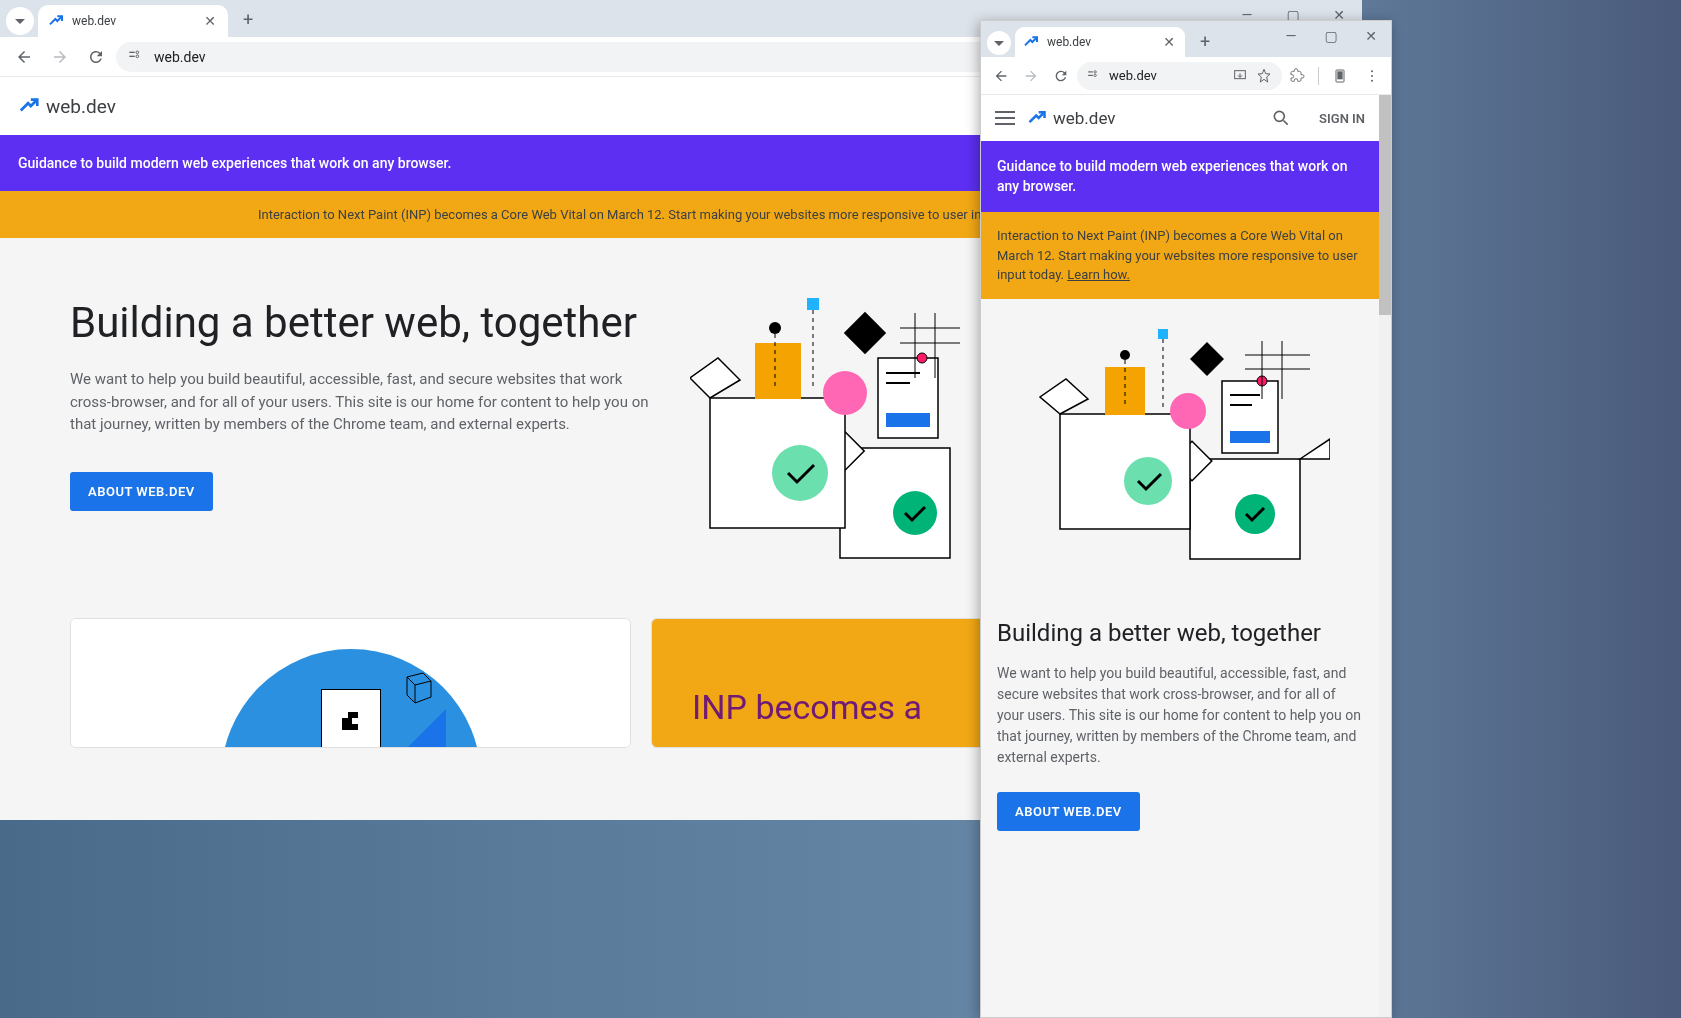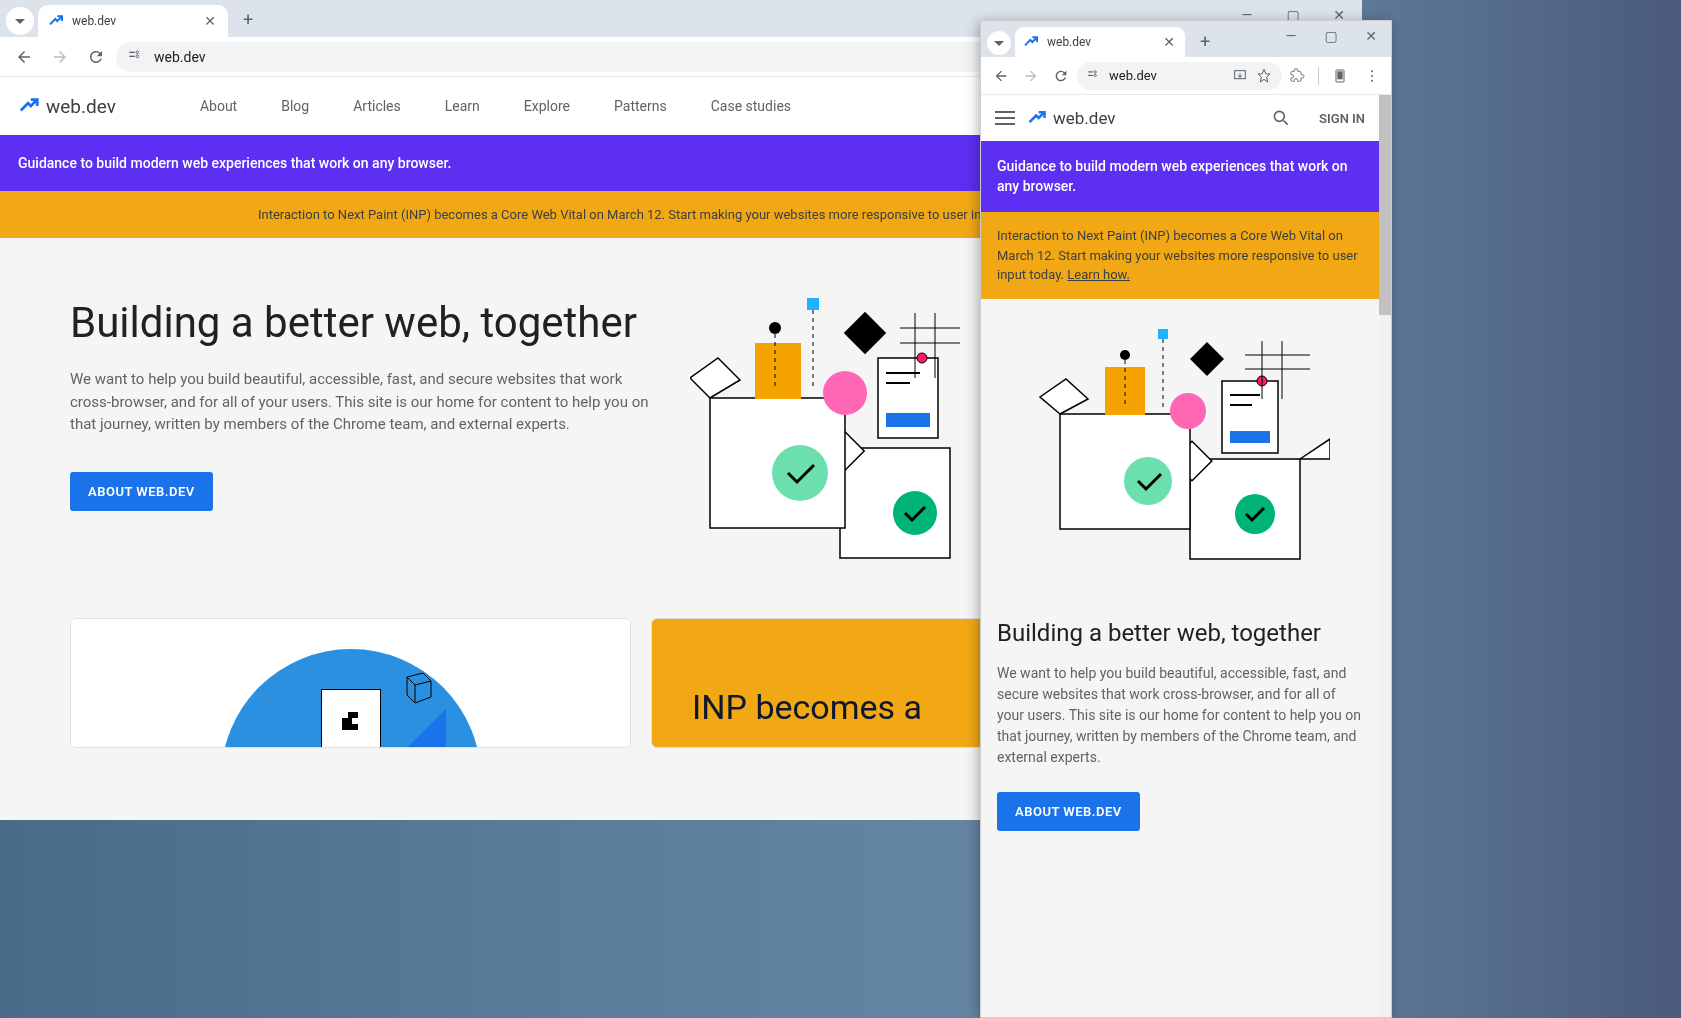--- a/index.html
+++ b/index.html
@@ -44,21 +44,21 @@
 .hero-desc { font-size: 15px; color: #5f6368; line-height: 1.5; margin-bottom: 36px; }
 .hero-btn { background: #1a73e8; color: #fff; padding: 12px 18px; font-size: 13px; font-weight: 600; letter-spacing: 0.5px; border: none; border-radius: 3px; cursor: pointer; }
 .hero-illus { width: 280px; height: 280px; position: relative; }
 
 .cards-row { display: flex; gap: 20px; padding: 0 70px; }
 .card { flex: 1; background: #fff; border-radius: 6px; overflow: hidden; border: 1px solid #e0e0e0; height: 130px; }
 .card1-art { height: 130px; background: #fff; position: relative; display: flex; align-items: flex-end; justify-content: center; overflow: hidden; }
 .card1-art .blue-circle { width: 260px; height: 260px; background: #2b90e0; border-radius: 50%; position: absolute; bottom: -160px; }
 .card1-art .white-card { position: absolute; bottom: 0; width: 60px; height: 60px; background: #fff; border: 1px solid #000; left: 50%; margin-left: -30px; }
 .card2 { background: #f2a814; display: flex; align-items: flex-end; padding: 20px 40px; }
-.card2-text { font-size: 34px; font-weight: 400; color: #0f172a; }
+.card2-text { font-size: 34px; font-weight: 400; color: #701a75; }
 
 
 .sec-window { position: absolute; top: 20px; left: 980px; width: 412px; height: 998px; background: #fff; box-shadow: -2px 2px 12px rgba(0,0,0,0.3); display: flex; flex-direction: column; border: 1px solid #ccc; }
 .sec-titlebar { height: 36px; background: #dde3ea; display: flex; align-items: flex-end; position: relative; }
 .sec-tab { height: 30px; background: #fff; border-radius: 9px 9px 0 0; display: flex; align-items: center; padding: 0 8px; margin-left: 4px; min-width: 170px; }
 .sec-addr-bar { height: 38px; background: #fff; display: flex; align-items: center; padding: 0 6px; border-bottom: 1px solid #e8eaed; gap: 2px; }
 .sec-nav-btn { width: 28px; height: 28px; display: flex; align-items: center; justify-content: center; color: #5f6368; cursor: pointer; }
 .sec-omnibox { flex: 1; height: 28px; background: #f1f3f4; border-radius: 14px; display: flex; align-items: center; padding: 0 10px; gap: 8px; }
 .sec-right-btns { display: flex; gap: 6px; align-items: center; }
 .sec-right-btns .ib { width: 26px; height: 26px; display: flex; align-items: center; justify-content: center; color: #5f6368; cursor: pointer; }
@@ -143,29 +143,20 @@
   </div>
 
   <div class="page">
     <div class="site-header">
       <div class="logo">
         <svg width="22" height="22" viewBox="0 0 24 24">
             <path d="M3 17 L11 9 L14 12 L21 5" stroke="#1a73e8" stroke-width="3" fill="none"></path>
             <path d="M14 5 L21 5 L21 12" stroke="#1a73e8" stroke-width="3" fill="none"></path>
           </svg>
         <span class="logo-text">web.dev</span>
-      </div>
-      <div class="main-nav">
-        <span class="nav-link">About</span>
-        <span class="nav-link">Blog</span>
-        <span class="nav-link">Articles</span>
-        <span class="nav-link">Learn</span>
-        <span class="nav-link">Explore</span>
-        <span class="nav-link">Patterns</span>
-        <span class="nav-link">Case studies</span>
       </div>
     </div>
 
     <div class="blue-banner">Guidance to build modern web experiences that work on any browser.</div>
     <div class="yellow-banner">
       <span>Interaction to Next Paint (INP) becomes a Core Web Vital on March 12. Start making your websites more responsive to user input today. </span><span class="link">Learn how.</span>
     </div>
 
     <div class="hero">
       <div class="hero-text">

